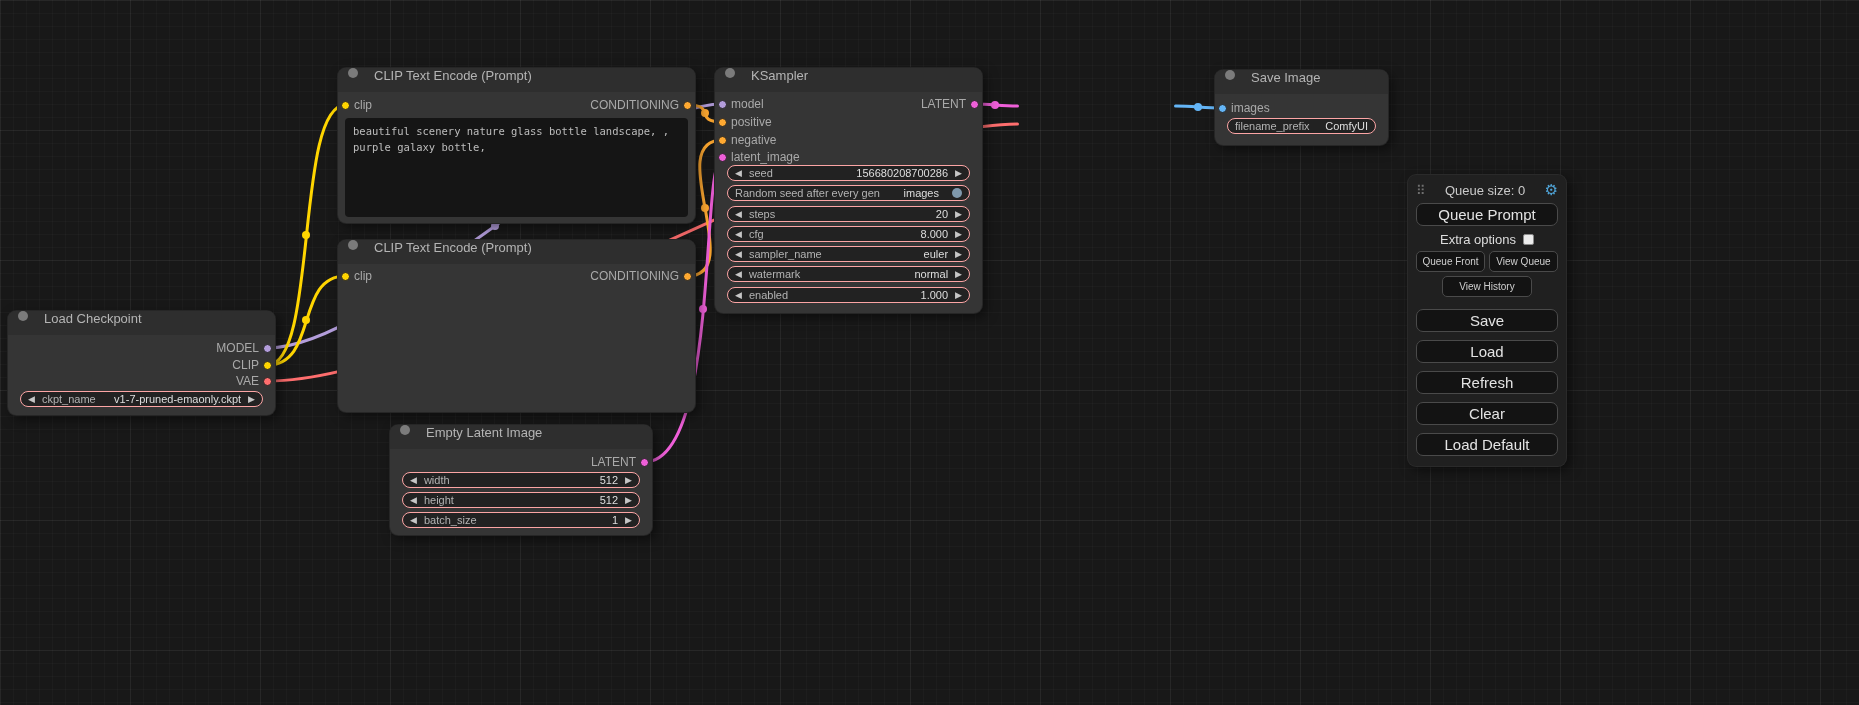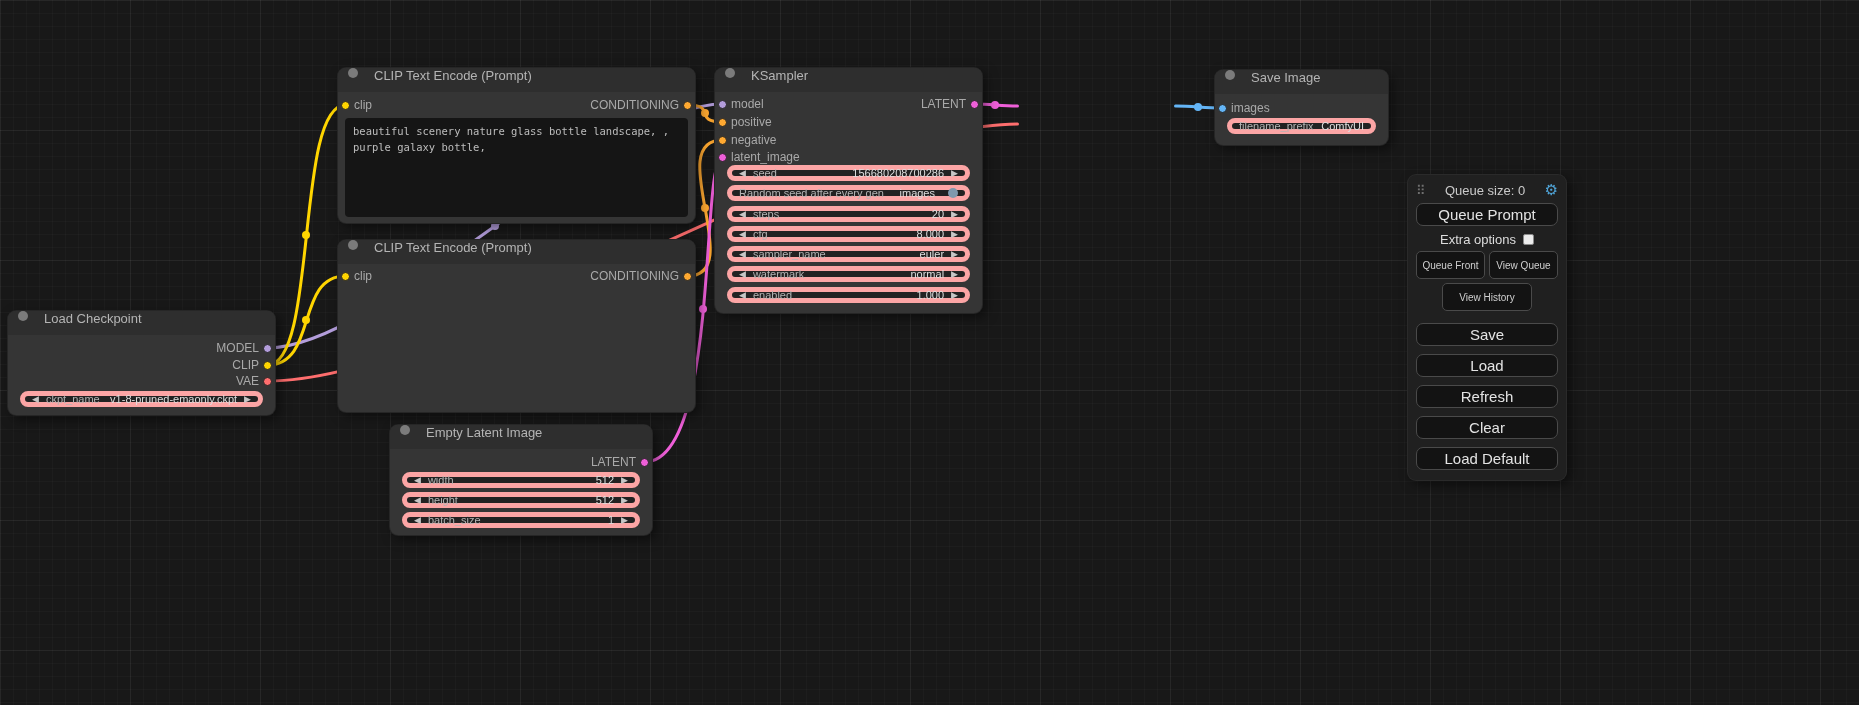--- a/index.html
+++ b/index.html
@@ -42,21 +42,21 @@
   .slot.out { right:0; padding-right:16px; text-align:right; }
   .slot .dot {
     position:absolute; top:3.5px; width:9px; height:9px; border-radius:50%;
     border:1px solid #232323;
   }
   .slot.in .dot  { left:3px; }
   .slot.out .dot { right:3px; }
 
   .widget {
     position:absolute; left:12px; right:12px; height:16px;
-    background:#222222; border:5px solid #fca5a5; border-radius:8px;
+    background:#222222; border:1px solid #fca5a5; border-radius:8px;
     display:flex; align-items:center; gap:7px; padding:0 7px;
     font-size:11px; color:#b3b3b3; white-space:nowrap;
   }
   .widget .arrow  { font-size:9px; color:#c6c6c6; line-height:14px; flex:0 0 auto; }
   .widget .wvalue { margin-left:auto; color:#dedede; }
   .widget .toggle-dot { width:10px; height:10px; border-radius:50%; background:#7f99ad; flex:0 0 auto; margin-left:6px; }
 
   .prompt-box {
     position:absolute; left:7px; right:7px;
     background:#151515; border-radius:4px;
@@ -73,21 +73,21 @@
   }
   .menu-header { display:flex; align-items:center; justify-content:space-between; height:22px; color:#cacaca; font-size:13px; }
   .drag-handle { color:#6f6f6f; font-size:13px; cursor:grab; }
   .gear { color:#4fa3d6; font-size:15px; cursor:pointer; }
   .btn {
     display:block; width:100%;
     background:#131313; border:1px solid #4a4a4a; border-radius:7px;
     color:#e3e3e3; font-size:15px; height:23px; line-height:21px;
     text-align:center; cursor:pointer; font-family:inherit;
   }
-  .btn.small { font-size:10px; height:28px; line-height:11px; border-radius:5px; color:#cfcfcf; padding:0 4px; }
+  .btn.small { font-size:10px; height:21px; line-height:11px; border-radius:5px; color:#cfcfcf; padding:0 4px; }
   .queue-prompt { margin-top:2px; }
   .extra-row { display:flex; align-items:center; justify-content:center; gap:7px; color:#dddddd; font-size:13px; height:16px; margin-top:5px; }
   .checkbox { width:11px; height:11px; background:#ececec; border:1px solid #8a8a8a; border-radius:2px; cursor:pointer; }
   .small-row { display:flex; gap:4px; margin-top:4px; }
   .small-row .btn.small { flex:1; }
   .small-row.center { justify-content:center; }
   .small-row.center .btn.small { flex:0 0 64%; }
   .mt-big { margin-top:12px; }
   .mt { margin-top:8px; }
 </style>
@@ -131,21 +131,21 @@
       <span>CLIP</span>
       <span class="dot" style="background: rgb(255, 213, 0);"></span>
     </div>
     <div class="slot out" style="top:62px">
       <span>VAE</span>
       <span class="dot" style="background: rgb(255, 110, 110);"></span>
     </div>
     <div class="widget" style="top:80px">
       <span class="arrow">◀</span>
       <span>ckpt_name</span>
-      <span class="wvalue">v1-8-pruned-emaonly.ckpt</span>
+      <span class="wvalue">v1-7-pruned-emaonly.ckpt</span>
       <span class="arrow">▶</span>
     </div>
   </div>
 
   <div class="node" style="left:338px;top:68px;width:357px;height:155px;">
     <div class="node-title">
       <span class="collapse-dot"></span>
       <span>CLIP Text Encode (Prompt)</span>
     </div>
     <div class="slot in" style="top:29px">

